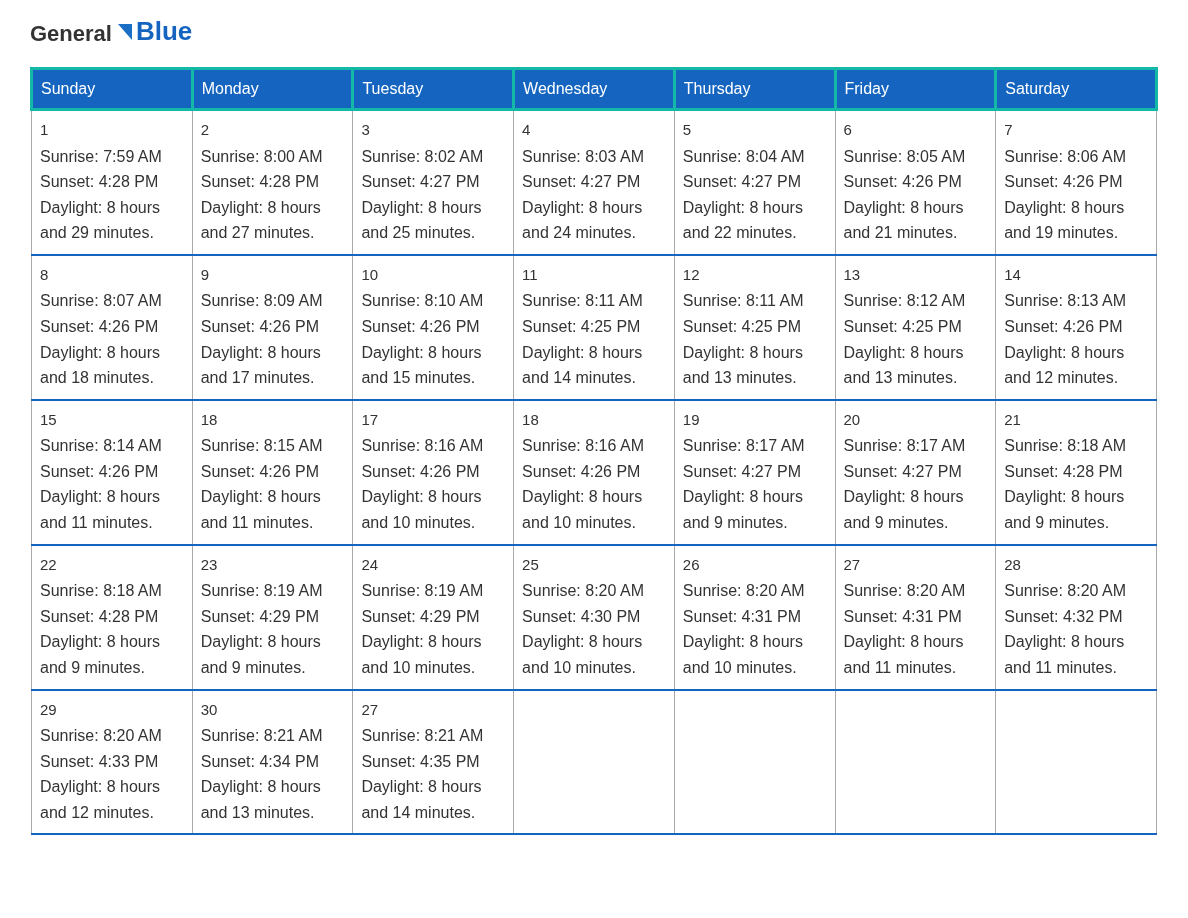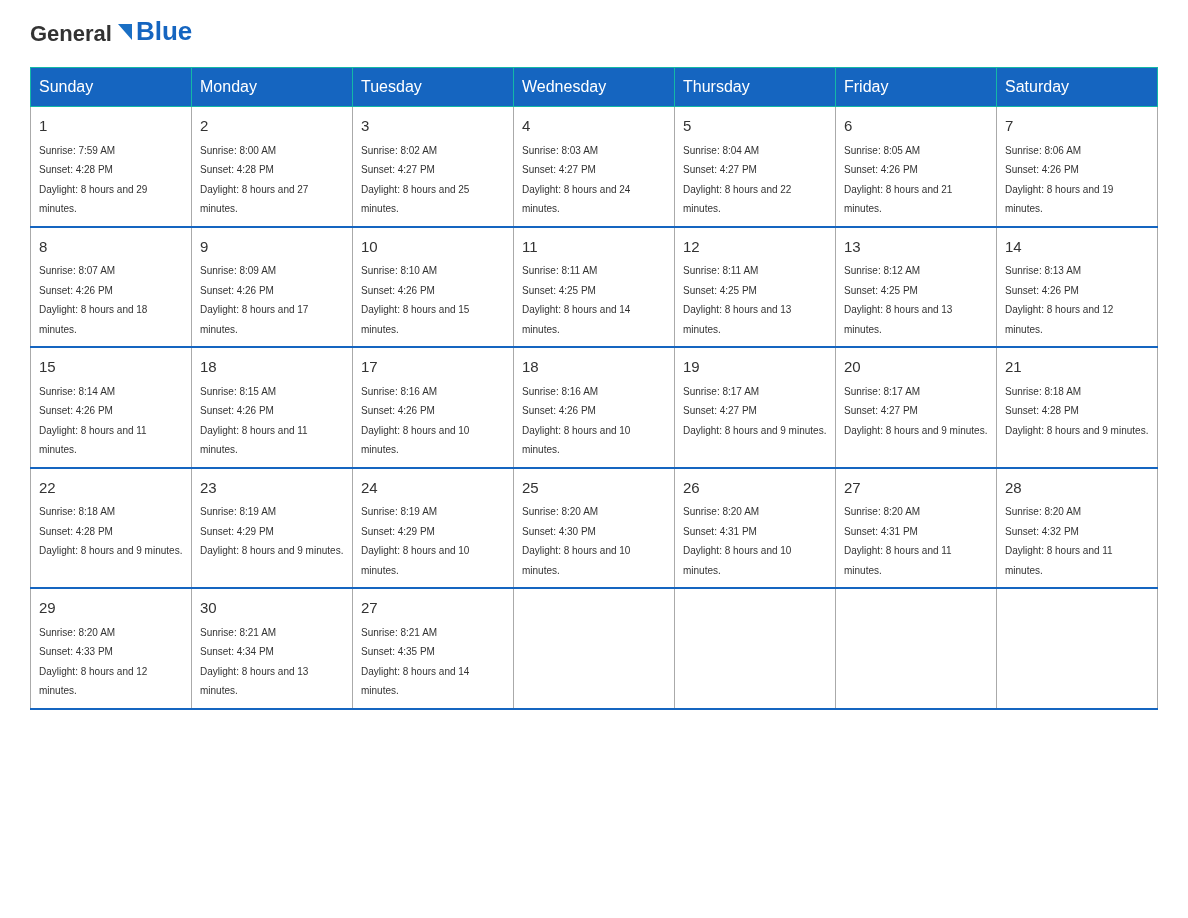--- a/index.html
+++ b/index.html
@@ -49,42 +49,42 @@
     }
     thead tr {
       background-color: #1565c0;
     }
     thead th {
       color: #fff;
       font-size: 16px;
       font-weight: normal;
       padding: 10px 8px;
       text-align: left;
-      border: 1px solid #14b8a6;
+      border: 3px solid #14b8a6;
     }
     tbody td {
       vertical-align: top;
       padding: 8px 8px;
       font-size: 13px;
       color: #333;
       border: 1px solid #aaa;
       line-height: 1.5;
       height: 100px;
     }
     tbody tr {
       border-bottom: 2px solid #1565c0;
     }
     .day-number {
       font-size: 15px;
       font-weight: normal;
       display: block;
       margin-bottom: 2px;
     }
     .day-info {
-      font-size: 10px;
+      font-size: 16px;
       line-height: 1.6;
     }
     td.empty {
       background: #fff;
     }
   </style>
 </head>
 <body>
 
 <div class="header">

